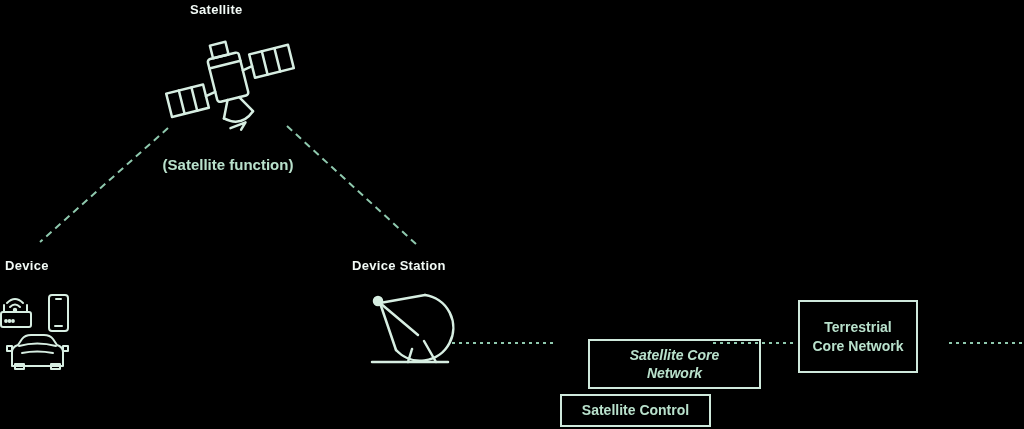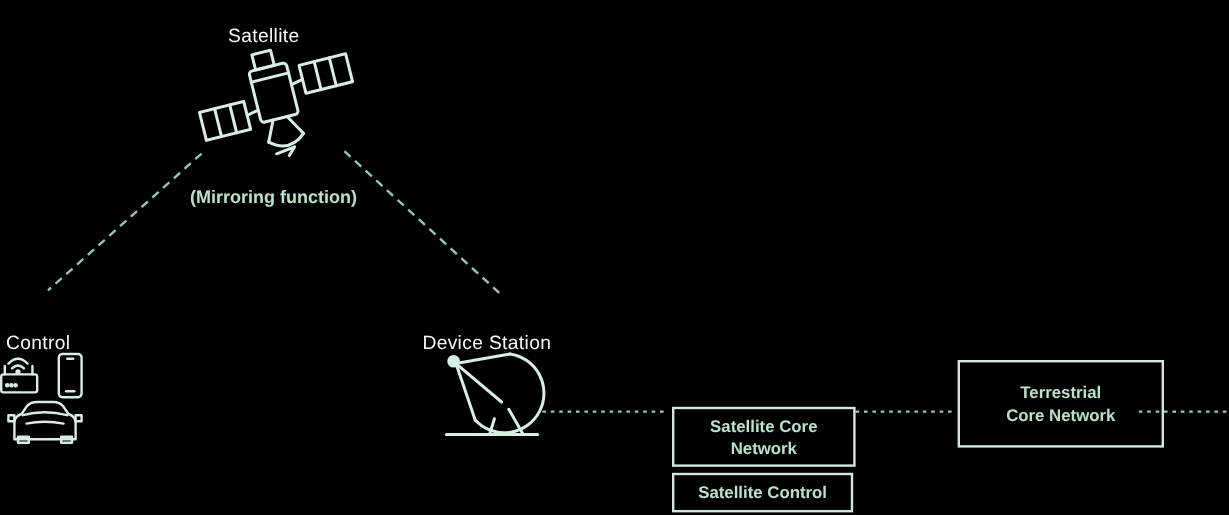--- a/index.html
+++ b/index.html
@@ -12,22 +12,22 @@
   }
   html,body{margin:0;padding:0;background:var(--background);}
   .canvas{
     position:relative;width:1024px;height:429px;overflow:hidden;
     background:var(--background);
     font-family:"Liberation Sans", sans-serif;
   }
   .overlay{position:absolute;left:0;top:0;width:1024px;height:429px;}
   .icon-svg{position:absolute;}
   .title{
-    position:absolute;font-weight:normal;font-size:16px;letter-spacing:.3px;
-    color:var(--title-text);white-space:nowrap;margin-top:20px;
+    position:absolute;font-weight:bold;font-size:13px;letter-spacing:.3px;
+    color:var(--title-text);white-space:nowrap;
   }
   .note{
     position:absolute;font-weight:bold;font-size:15px;color:var(--label-text);
     width:140px;text-align:center;white-space:nowrap;
   }
   .box{
     position:absolute;box-sizing:border-box;border:2px solid var(--box-border);
     display:flex;align-items:center;justify-content:center;background:transparent;
   }
   .box-label{
@@ -36,24 +36,24 @@
   }
   #sat-title{left:190px;top:2px;}
   #sat-icon{left:158px;top:30px;}
   #mirror-note{left:158px;top:156px;}
   #device-title{left:5px;top:258px;}
   #device-icons{left:0;top:290px;}
   #gs-title{left:352px;top:258px;}
   #dish-icon{left:368px;top:288px;}
   #satop-title{left:562px;top:259px;}
   #box-nodeb{left:560px;top:298px;width:151px;height:35px;}
-  #box-score{left:560px;top:339px;width:153px;height:50px;}
+  #box-score{left:588px;top:339px;width:173px;height:50px;font-style:italic;}
   #box-sctrl{left:560px;top:394px;width:151px;height:33px;}
   #terop-title{left:788px;top:259px;}
-  #box-ter{left:798px;top:300px;width:172px;height:73px;}
+  #box-ter{left:798px;top:300px;width:120px;height:73px;}
 </style>
 </head>
 <body>
 
 <div class="canvas">
 
   <svg class="overlay">
     <line x1="168" y1="128" x2="40" y2="242" stroke="#8fc9ae" stroke-width="2" stroke-dasharray="7 5"></line>
     <line x1="287" y1="126" x2="416" y2="244" stroke="#8fc9ae" stroke-width="2" stroke-dasharray="7 5"></line>
     <line x1="452" y1="343" x2="557" y2="343" stroke="#8fc9ae" stroke-width="2" stroke-dasharray="3 4"></line>
@@ -76,23 +76,23 @@
       <rect x="98" y="30" width="40" height="24"></rect>
       <line x1="111" y1="30" x2="111" y2="54"></line>
       <line x1="124" y1="30" x2="124" y2="54"></line>
       <line x1="66" y1="69" x2="58" y2="86"></line>
       <line x1="78" y1="69" x2="88" y2="86"></line>
       <path d="M 58,86 Q 73,99 88,86"></path>
       <path d="M 62,97 L 78,95 L 72,101"></path>
     </g>
   </svg>
 
-  <div class="note" id="mirror-note">(Mirroring function)</div>
+  <div class="note" id="mirror-note">(Satellite function)</div>
 
-  <div class="title" id="device-title">Control</div>
+  <div class="title" id="device-title">Device</div>
 
   <svg class="icon-svg" id="device-icons" width="75" height="82" viewBox="0 0 75 82">
     <g fill="none" stroke="#d7eee2" stroke-width="2" stroke-linejoin="round" stroke-linecap="round">
       <g>
         <path d="M 7,13 Q 15,5 23,13"></path>
         <path d="M 10,17 Q 15,12 20,17"></path>
         <circle cx="15" cy="20" r="1.2" fill="#d7eee2"></circle>
         <line x1="4" y1="15" x2="4" y2="22"></line>
         <line x1="27" y1="15" x2="27" y2="22"></line>
         <rect x="1" y="22" width="30" height="15" rx="2"></rect>

